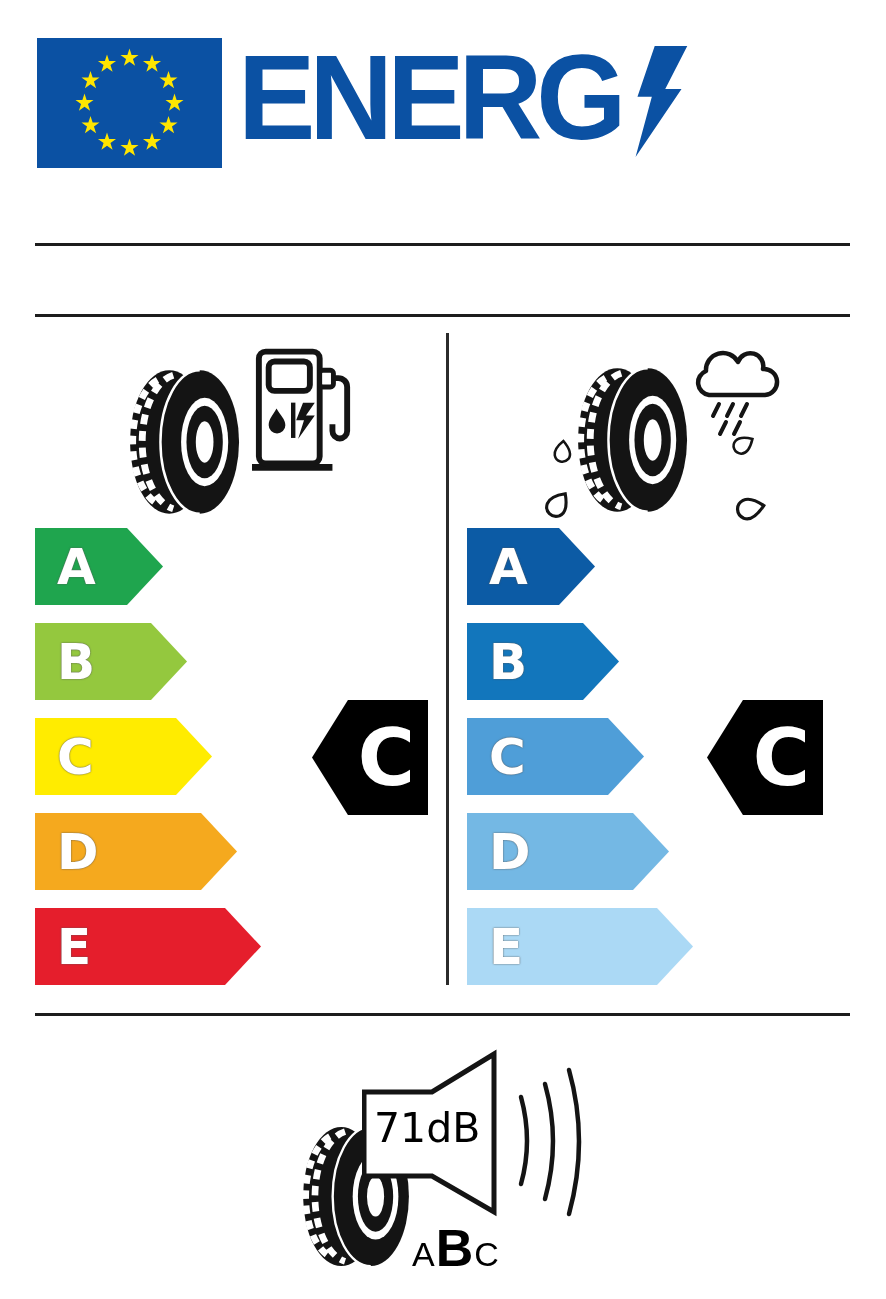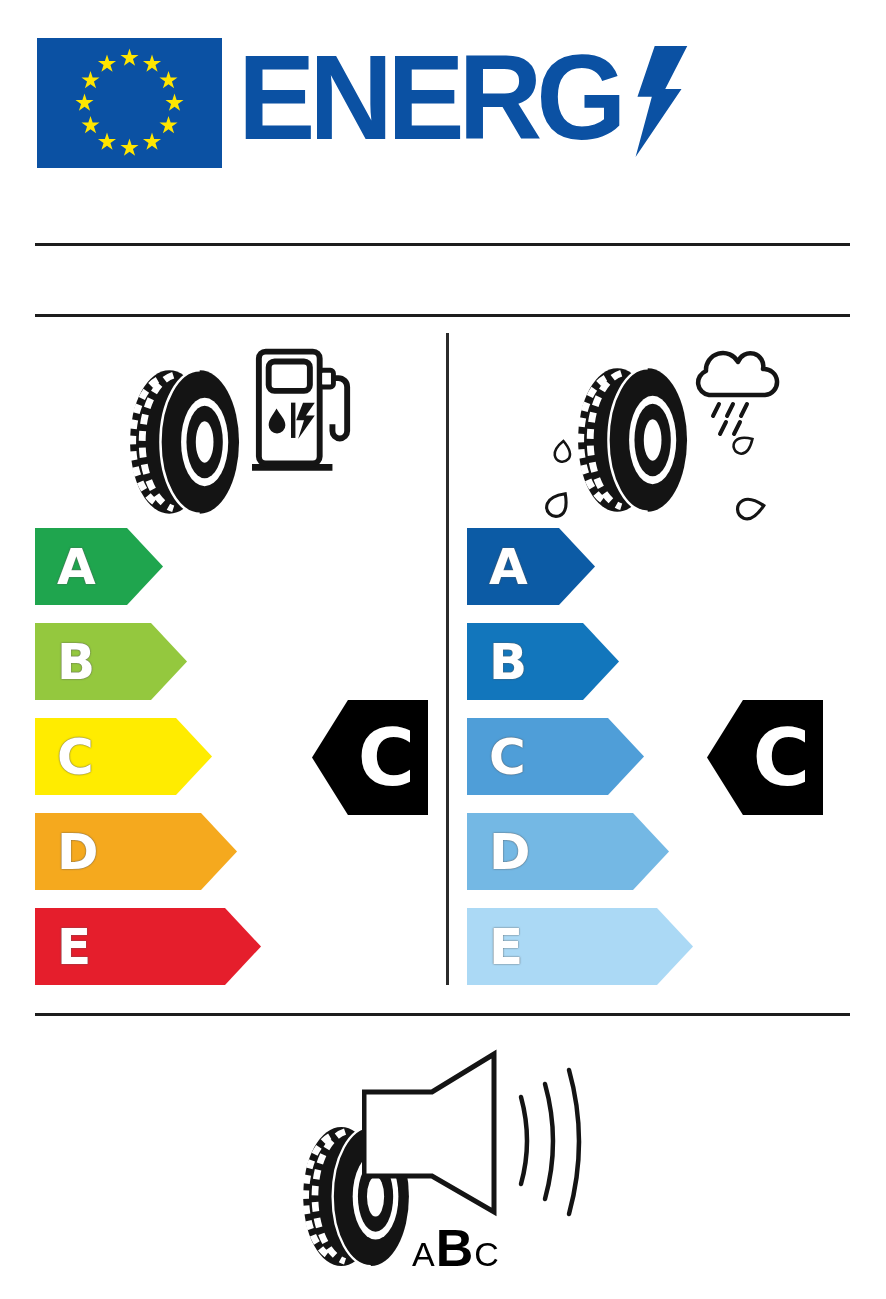--- a/index.html
+++ b/index.html
@@ -186,20 +186,21 @@
 
   <div class="abs rule rule-3"></div>
 
   <svg class="abs noise-tire">
       <use href="#tire" width="114" height="143"></use>
     </svg>
 
   <svg class="abs speaker" viewBox="0 0 136 168">
     <polygon points="2,43 70,43 132,5 132,163 70,127 2,127" fill="#fff" stroke="#141414" stroke-width="5" stroke-linejoin="miter"></polygon>
   </svg>
+  <div class="abs db-text">71dB</div>
 
   <svg class="abs waves" viewBox="0 0 85 155">
     <g fill="none" stroke="#141414" stroke-width="4.5" stroke-linecap="round">
       <path d="M8 33 Q20 77 8 120"></path>
       <path d="M32 20 Q48 77 32 135"></path>
       <path d="M56 6 Q76 77 56 150"></path>
     </g>
   </svg>
 
   <div class="abs abc-row">

